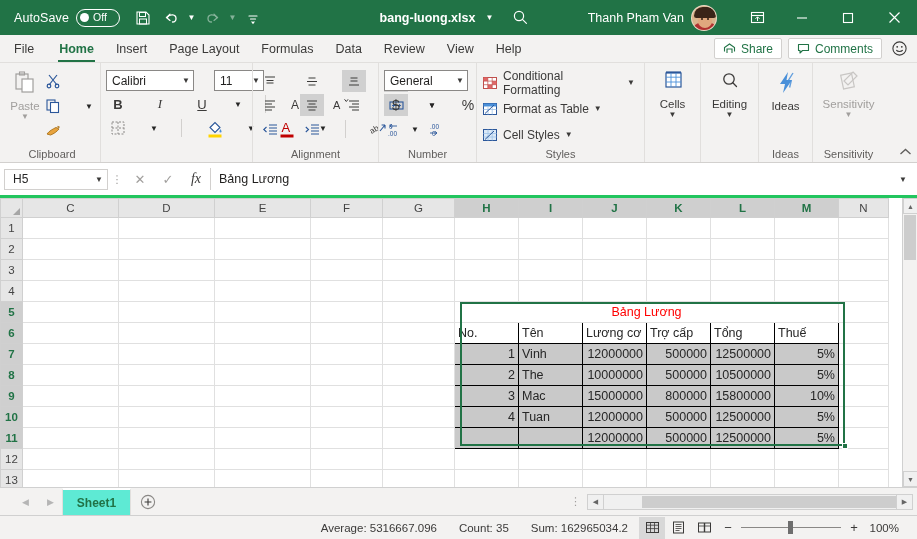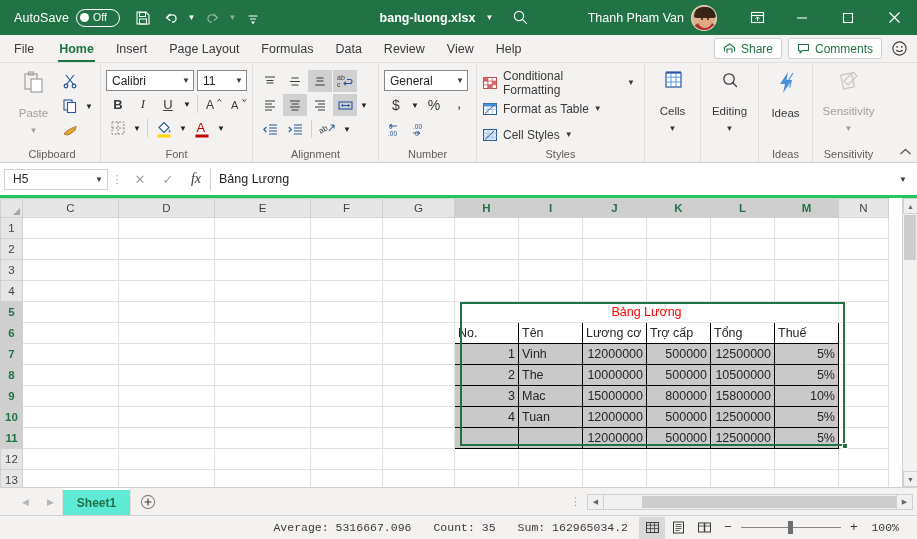--- a/index.html
+++ b/index.html
@@ -83,28 +83,28 @@
     border-bottom:1px solid #d2d0ce; position:relative; padding-left:4px;
   }
   .rgroup { display:flex; flex-direction:column; position:relative; padding:3px 5px 0 5px; }
   .rgroup + .rgroup { border-left:1px solid #e1dfdd; }
   .rgroup .gbody { flex:1; display:flex; align-items:flex-start; }
   .rgroup .glabel {
     height:16px; font-size:11px; color:#605e5c; text-align:center; line-height:16px; position:relative;
   }
   .bigbtn {
     display:flex; flex-direction:column; align-items:center; justify-content:flex-start;
-    width:52px; padding-top:3px; font-size:11.5px; color:#3b3a39; gap:8px;
+    width:52px; padding-top:3px; font-size:11.5px; color:#3b3a39; gap:1px;
   }
   .bigbtn.dim { color:#a19f9d; }
   .bigbtn .lbl{ font-size:11.5px; line-height:12px;}
   .bigbtn .cv{ font-size:8px; line-height:8px; }
   .smallcol { display:flex; flex-direction:column; gap:1px; padding-top:3px;}
   .sbtn { width:24px; height:24px; display:flex; align-items:center; justify-content:center; }
-  .rowflex { display:flex; align-items:center; gap:1px;}
+  .rowflex { display:flex; align-items:center; gap:18px;}
   .combo {
     height:21px; border:1px solid #8a8886; background:#fff; display:flex; align-items:center;
     padding:0 3px 0 5px; font-size:12px; color:#201f1e;
   }
   .combo .cv { margin-left:auto; font-size:8px; color:#3b3a39; padding-left:6px;}
   .fbtn { width:24px; height:22px; display:flex; align-items:center; justify-content:center; font-size:13px; color:#3b3a39;}
   .fbtn.sel { background:#d0d0d0; }
   .caretmini { width:12px; height:22px; display:flex; align-items:center; justify-content:center; font-size:8px;}
   .sep-v { width:1px; height:18px; background:#d2d0ce; margin:0 3px; }
   .styleitem { display:flex; align-items:center; gap:5px; height:23px; font-size:12px; color:#3b3a39; padding-right:4px;}
@@ -169,21 +169,21 @@
   .hscroll{ display:flex; align-items:center; width:330px; padding-right:4px; }
   .hs-btn{ width:17px; height:16px; display:flex;align-items:center;justify-content:center; font-size:7px; color:#666; background:#f0f0f0; border:1px solid #d0d0d0;}
   .hs-track{ flex:1; height:16px; background:#f0f0f0; border-top:1px solid #d0d0d0; border-bottom:1px solid #d0d0d0; position:relative;}
   .hs-thumb{ position:absolute; left:38px; right:0px; top:1px; bottom:1px; background:#cdcdcd;}
 
   
   .statusbar {
     height:24px; flex:0 0 24px; background:#f3f2f1; display:flex; align-items:center;
     border-top:1px solid #d0d0d0; font-size:11.5px; color:#3b3a39; padding-left:10px;
   }
-  .stat-right{ margin-left:auto; display:flex; align-items:center;font-family:Liberation Mono, monospace; }
+  .stat-right{ margin-left:auto; display:flex; align-items:center; }
   .stat-item{ padding:0 11px; white-space:nowrap;}
   .viewbtn{ width:26px; height:22px; display:flex; align-items:center; justify-content:center; color:#3b3a39;}
   .viewbtn.active{ background:#d8d8d8;}
   .zoomwrap{ display:flex; align-items:center; gap:6px; padding:0 8px 0 4px;}
   .zoom-minus,.zoom-plus{ width:14px; text-align:center; font-size:13px; color:#3b3a39;}
   .zoom-track{ width:100px; height:12px; position:relative; display:flex; align-items:center;}
   .zoom-track .line{ width:100%; height:1px; background:#8a8886;}
   .zoom-thumb{ position:absolute; left:47px; width:5px; height:13px; background:#6e6e6e;}
   .zoom-pct{ width:42px; text-align:right; padding-right:10px; font-size:11.5px;}
   svg{ display:block; }
@@ -407,21 +407,20 @@
           <span class="caretmini">▼</span>
           <div class="fbtn" style="flex-direction:column">
             <svg width="17" height="19" viewBox="0 0 17 19">
                 <text x="2.5" y="13" font-size="13" font-family="Liberation Sans" fill="#c00000">A</text>
                 <rect x="1.5" y="15.5" width="13" height="3" fill="#c00000"></rect>
               </svg>
           </div>
           <span class="caretmini">▼</span>
         </div>
       </div>
-      <div class="glabel">Font</div>
     </div>
 
     <div class="rgroup" style="width:126px">
       <div class="gbody" style="flex-direction:column; padding-top:4px; gap:2px;">
         <div class="rowflex">
           <div class="fbtn">
             <svg width="16" height="15" viewBox="0 0 16 15">
                 <path d="M3 3h10M4.5 6.5h7M4.5 9h7" stroke="#3b3a39" stroke-width="1.1"></path>
               </svg>
           </div>

